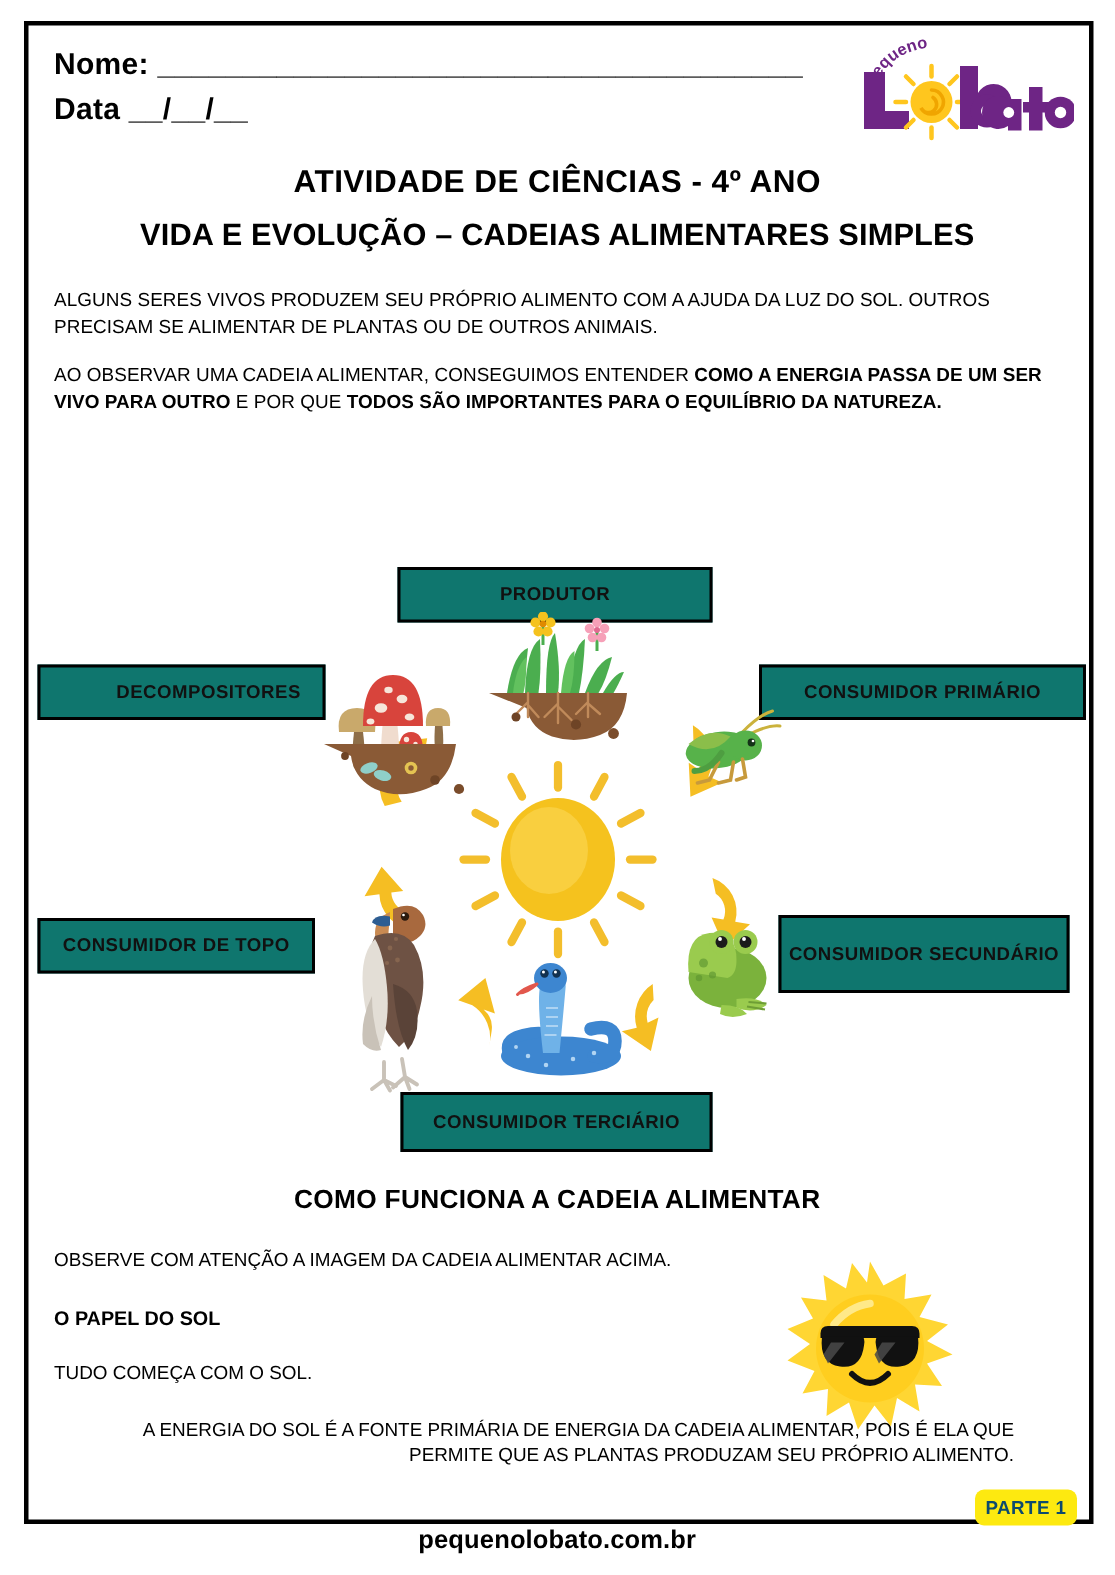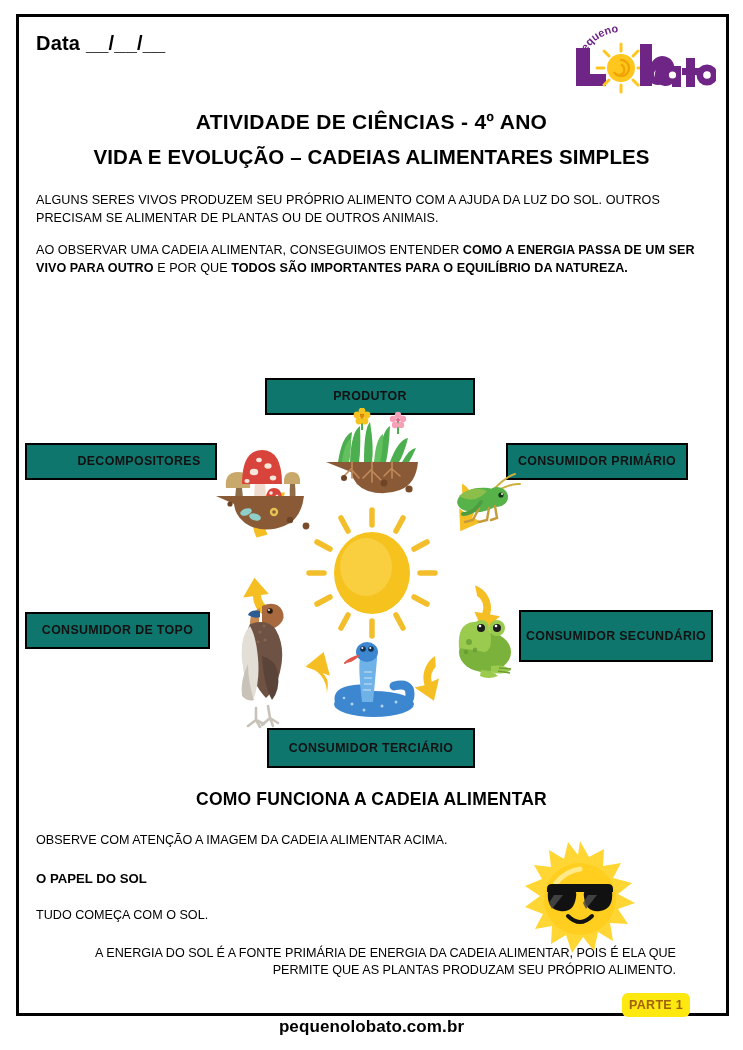--- a/index.html
+++ b/index.html
@@ -113,21 +113,21 @@
     align-items: center;
     justify-content: center;
     text-align: center;
     font-size: 12.4px;
     font-weight: bold;
     letter-spacing: .35px;
     line-height: 15px;
     color: #111111;
   }
   #tag-produtor            { left: 243px; top:   8px; width: 210px; height: 37px; }
-  #tag-consumidor-primario { left: 484px; top:  73px; width: 182px; height: 37px; }
+  #tag-consumidor-primario { left: 484px; top:  73px; width: 218px; height: 37px; }
   #tag-consumidor-secund   { left: 497px; top: 240px; width: 194px; height: 52px; }
   #tag-consumidor-terciario{ left: 245px; top: 358px; width: 208px; height: 40px; }
   #tag-consumidor-topo     { left:   3px; top: 242px; width: 185px; height: 37px; }
   #tag-decompositores      { left:   3px; top:  73px; width: 192px; height: 37px; padding-left: 36px; }
 
   #cycle-art {
     position: absolute;
     left: 180px;
     top: 38px;
     width: 340px;
@@ -165,33 +165,33 @@
     left: 519px;
     top: 838px;
     width: 122px;
     height: 122px;
   }
   #sun-glasses svg { display: block; }
 
   
   #parte-badge {
     position: absolute;
-    left: 622px;
+    left: 650px;
     top: 993px;
     width: 68px;
     height: 24px;
     background: #FDE910;
     border-radius: 6px;
     display: flex;
     align-items: center;
     justify-content: center;
     font-size: 12.5px;
     font-weight: bold;
     letter-spacing: .3px;
-    color: #a16207;
+    color: #0c4a6e;
     z-index: 5;
   }
 
   
   #footer {
     position: absolute;
     left: 0; right: 0;
     top: 1017px;
     text-align: center;
     font-size: 17px;
@@ -199,20 +199,21 @@
     letter-spacing: .1px;
   }
 </style>
 </head>
 <body>
 
 <div id="page">
   <div id="sheet-border"></div>
 
   <div id="header-block">
+    <div class="field-line">Nome: ______________________________________</div>
     <div class="field-line">Data __/__/__</div>
   </div>
 
   <div id="logo">
     <svg width="150" height="70" viewBox="0 0 150 70" xmlns="http://www.w3.org/2000/svg">
       <defs>
         <path id="arcpath" d="M 18,34 A 40 32 0 0 1 78,10"></path>
       </defs>
       <text font-family="Liberation Sans, sans-serif" font-size="11" font-weight="bold" fill="#6E2585">
         <textPath href="#arcpath" startOffset="2">pequeno</textPath>

